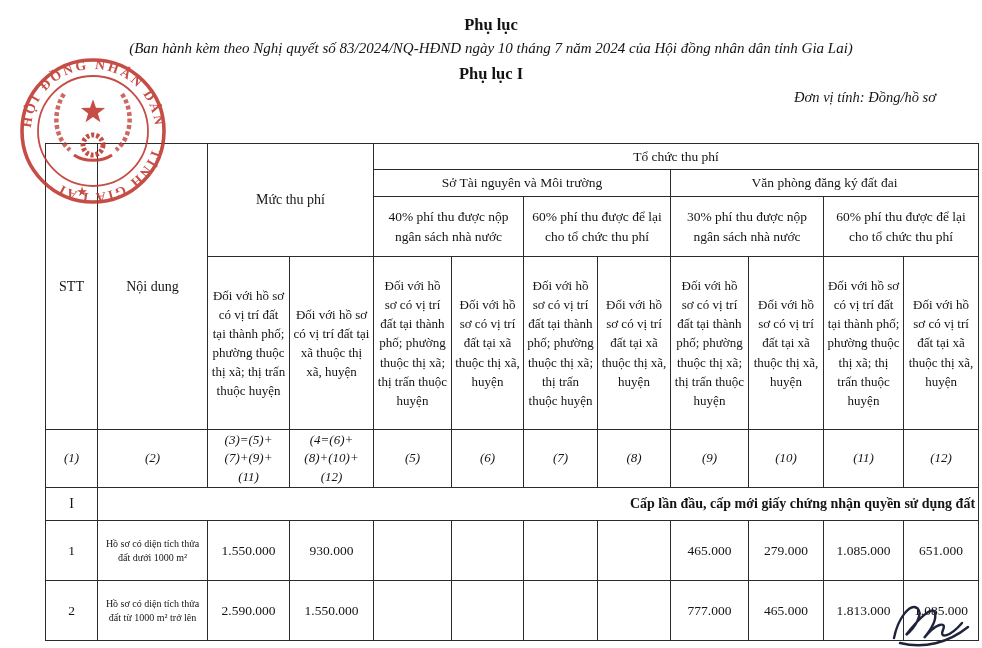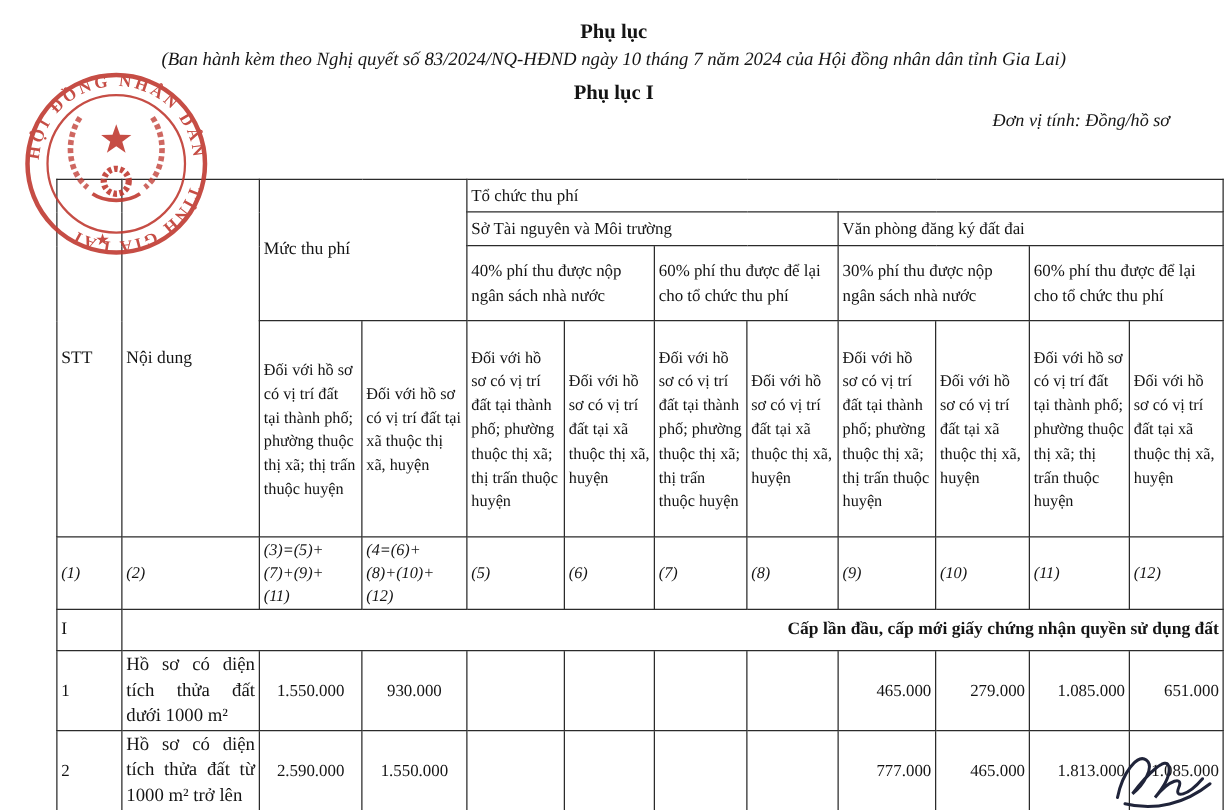--- a/index.html
+++ b/index.html
@@ -15,32 +15,32 @@
   .t4{font-size:17px;font-weight:bold;margin-top:5px;letter-spacing:.2px;}
   .t5{font-size:14.5px;font-style:italic;text-align:right;padding-right:46px;margin-top:5px;}
 
   table.fee{
     position:absolute;left:45px;top:143px;width:933px;
     border-collapse:collapse;table-layout:fixed;
     font-size:13.5px;line-height:1.42;
   }
   table.fee td,table.fee th{
     border:1.4px solid #2b2b2b;
-    padding:1px 3px;vertical-align:middle;
+    padding:1px 3px;text-align:center;vertical-align:middle;
     font-weight:normal;overflow:hidden;
   }
   .b{font-weight:bold;}
   .r1{height:26px;} .r2{height:27px;} .r3{height:60px;}
   .r4{height:173px;margin-top:10px;} .r4 td{font-size:13px;line-height:1.47;padding:2px 2px;}
   .r5{height:48px;font-style:italic;font-size:13px;}
   .prewrap{white-space:pre-line;}
   .secrow{height:33px;}
   .secrow .sec-title{text-align:right;padding-left:8px;font-weight:bold;font-size:14px;}
   .datarow{height:60px;}
-  .noidung{text-align:justify;padding:2px 5px;font-size:15px;line-height:1.35;}
+  .noidung{text-align:justify;padding:2px 5px;font-size:10px;line-height:1.35;}
   .vright{text-align:right;padding-right:7px;}
   .vcenter{text-align:center;}
 
   .stamp{position:absolute;left:12px;top:50px;width:162px;height:162px;z-index:5;opacity:.9;pointer-events:none;}
   .sig{position:absolute;left:886px;top:596px;width:96px;height:52px;z-index:6;pointer-events:none;}
 </style>
 </head>
 <body>
 
 <div class="doc-header">

